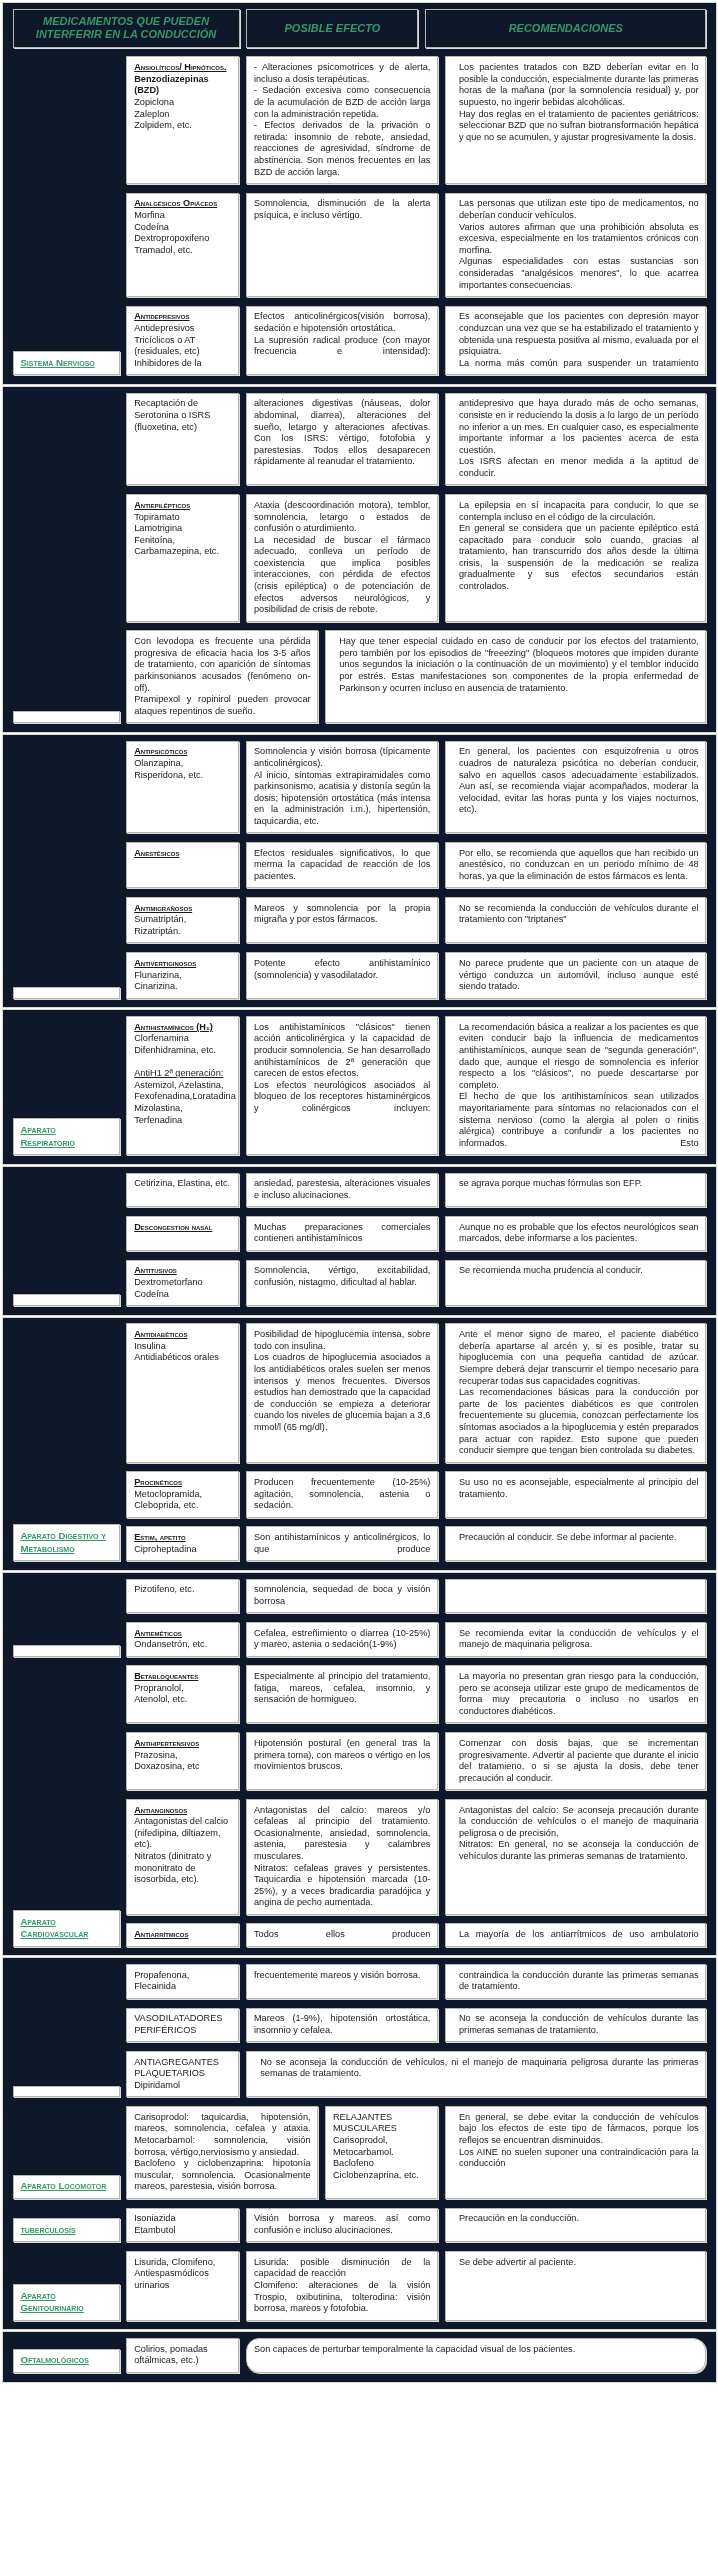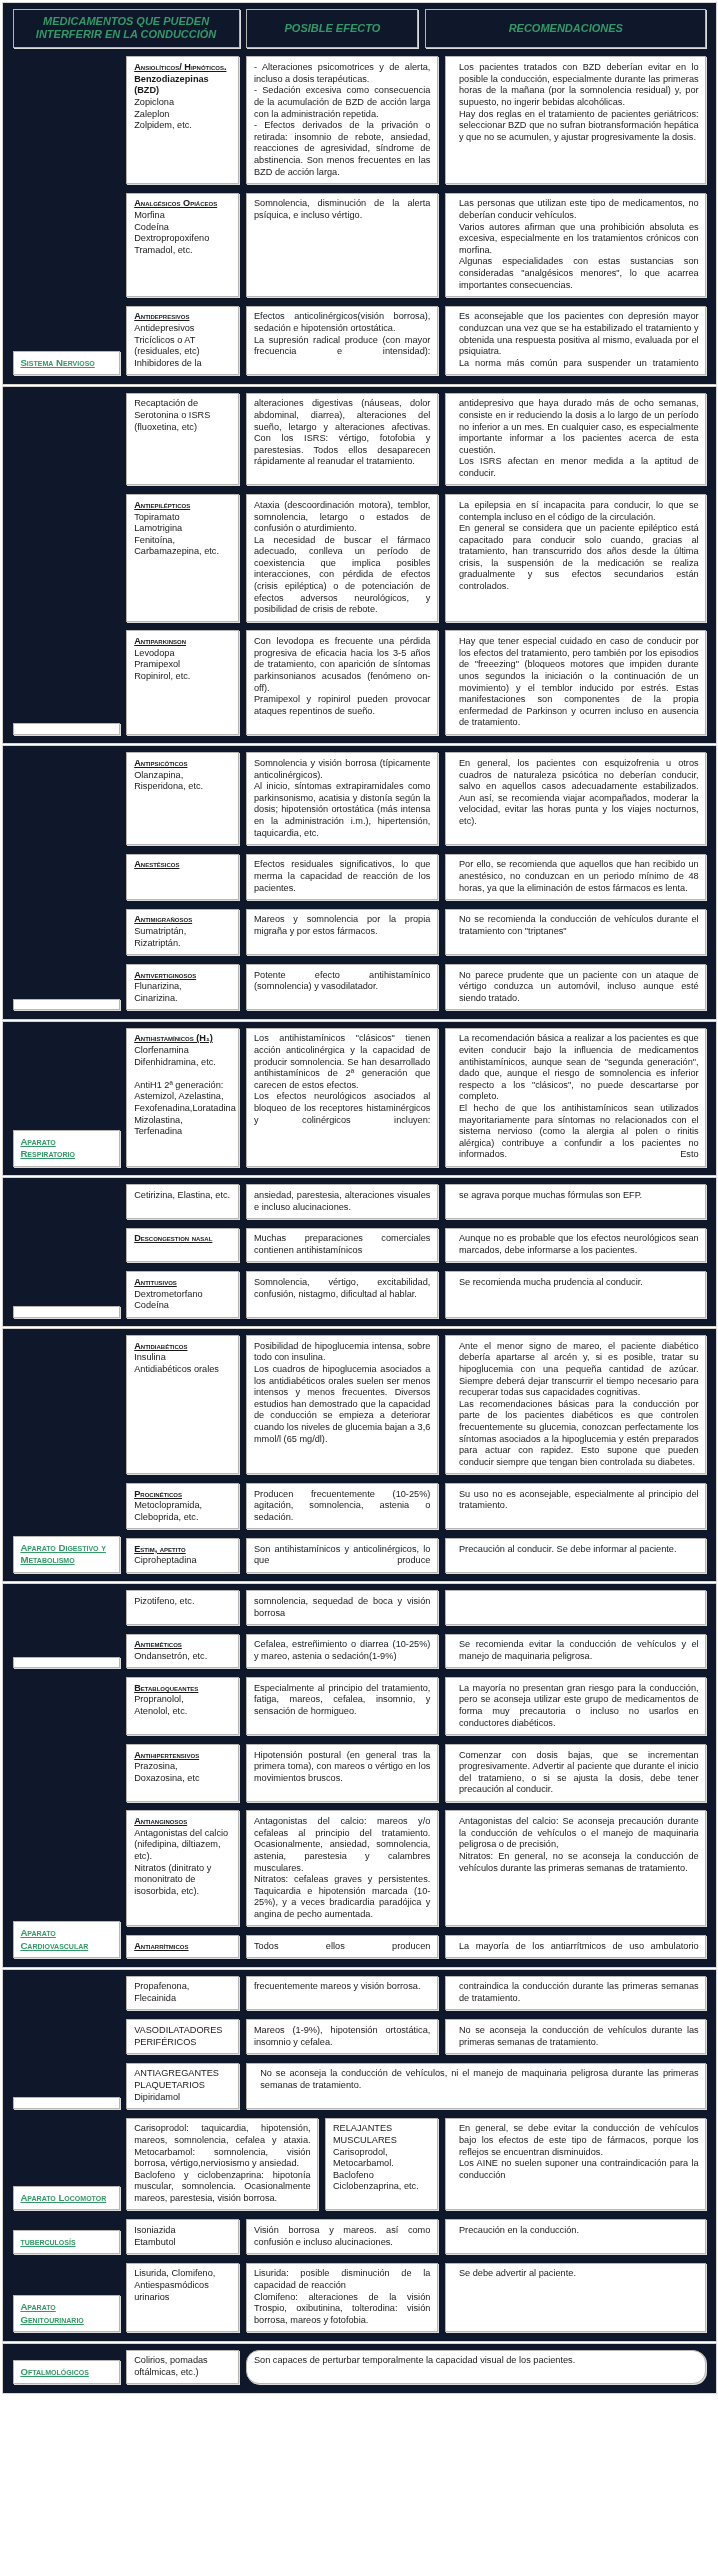--- a/index.html
+++ b/index.html
@@ -23,21 +23,21 @@
   .c3{width:192px;flex:none;text-align:justify;}
   .c4{flex:1;text-align:justify;padding-left:13px;}
   .cwide{flex:1;text-align:left;border-radius:13px;}
   .para{margin:0;}
   .jl{text-align-last:justify;}
   .sec-label{color:var(--green);font-weight:bold;font-variant:small-caps;text-decoration:underline;
              font-size:9.7px;line-height:12.6px;}
   .med-class{font-weight:bold;font-variant:small-caps;text-decoration:underline;}
   .med-uclass{}
   .med-bold{font-weight:bold;}
-  .med-u{}
+  .med-u{text-decoration:underline;}
   .med-plain{}
   .med-gap{height:11.6px;}
 </style>
 </head>
 <body>
 
 <div class="doc">
   <div class="pageblock">
     <div class="header-row">
       <div class="hcell h1">MEDICAMENTOS QUE PUEDEN INTERFERIR EN LA CONDUCCIÓN</div>
@@ -136,26 +136,20 @@
               <div class="cell c3">
                 <div class="para">Ataxia (descoordinación motora), temblor, somnolencia, letargo o estados de confusión o aturdimiento.</div>
                 <div class="para">La necesidad de buscar el fármaco adecuado, conlleva un período de coexistencia que implica posibles interacciones, con pérdida de efectos (crisis epiléptica) o de potenciación de efectos adversos neurológicos, y posibilidad de crisis de rebote.</div>
               </div>
               <div class="cell c4">
                 <div class="para">La epilepsia en sí incapacita para conducir, lo que se contempla incluso en el código de la circulación.</div>
                 <div class="para">En general se considera que un paciente epiléptico está capacitado para conducir solo cuando, gracias al tratamiento, han transcurrido dos años desde la última crisis, la suspensión de la medicación se realiza gradualmente y sus efectos secundarios están controlados.</div>
               </div>
             </div>
             <div class="trow">
-              <div class="cell c2">
-                <div class="med-class">Antiparkinson</div>
-                <div class="med-plain">Levodopa</div>
-                <div class="med-plain">Pramipexol</div>
-                <div class="med-plain">Ropinirol, etc.</div>
-              </div>
               <div class="cell c3">
                 <div class="para">Con levodopa es frecuente una pérdida progresiva de eficacia hacia los 3-5 años de tratamiento, con aparición de síntomas parkinsonianos acusados (fenómeno on-off).</div>
                 <div class="para">Pramipexol y ropinirol pueden provocar ataques repentinos de sueño.</div>
               </div>
               <div class="cell c4">
                 <div class="para">Hay que tener especial cuidado en caso de conducir por los efectos del tratamiento, pero también por los episodios de "freeezing" (bloqueos motores que impiden durante unos segundos la iniciación o la continuación de un movimiento) y el temblor inducido por estrés. Estas manifestaciones son componentes de la propia enfermedad de Parkinson y ocurren incluso en ausencia de tratamiento.</div>
               </div>
             </div>
           </div>
         </div>

